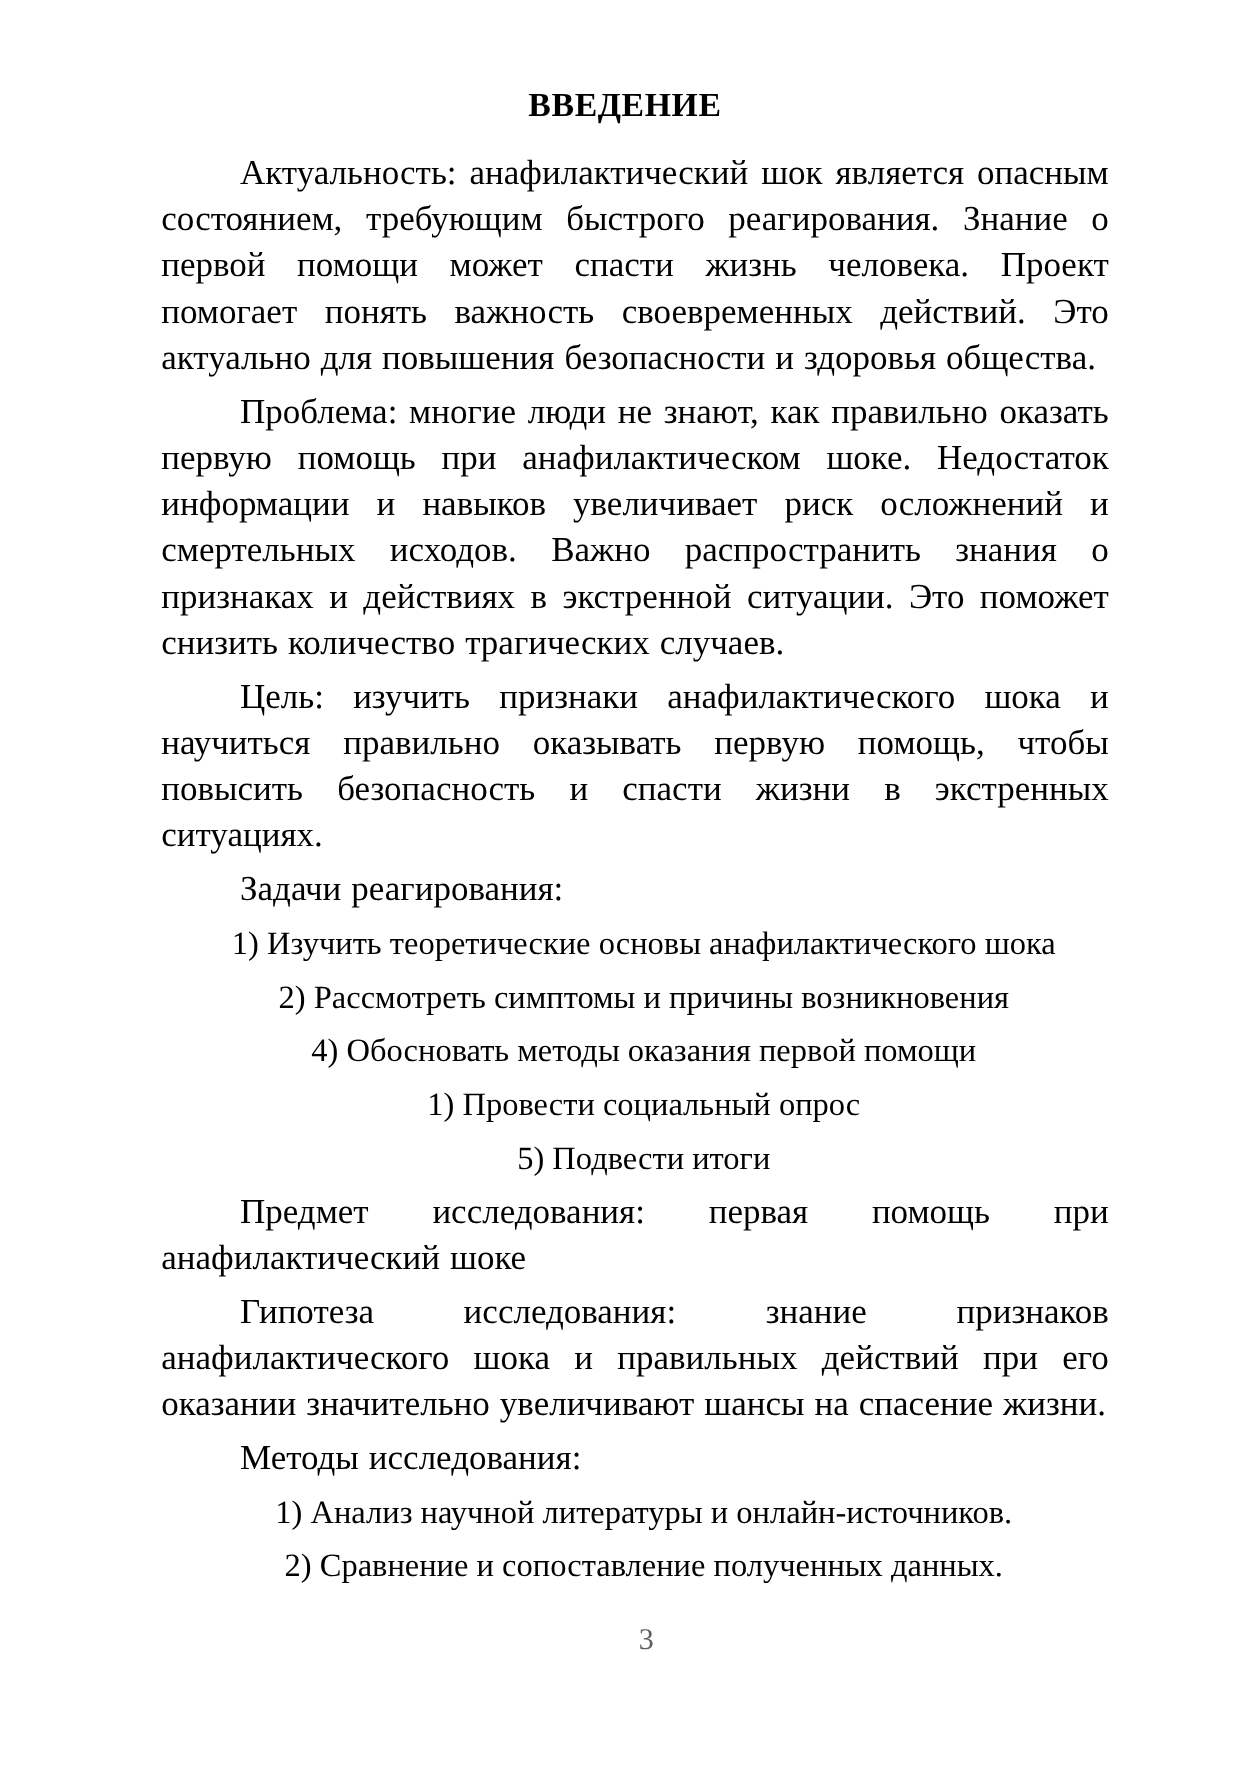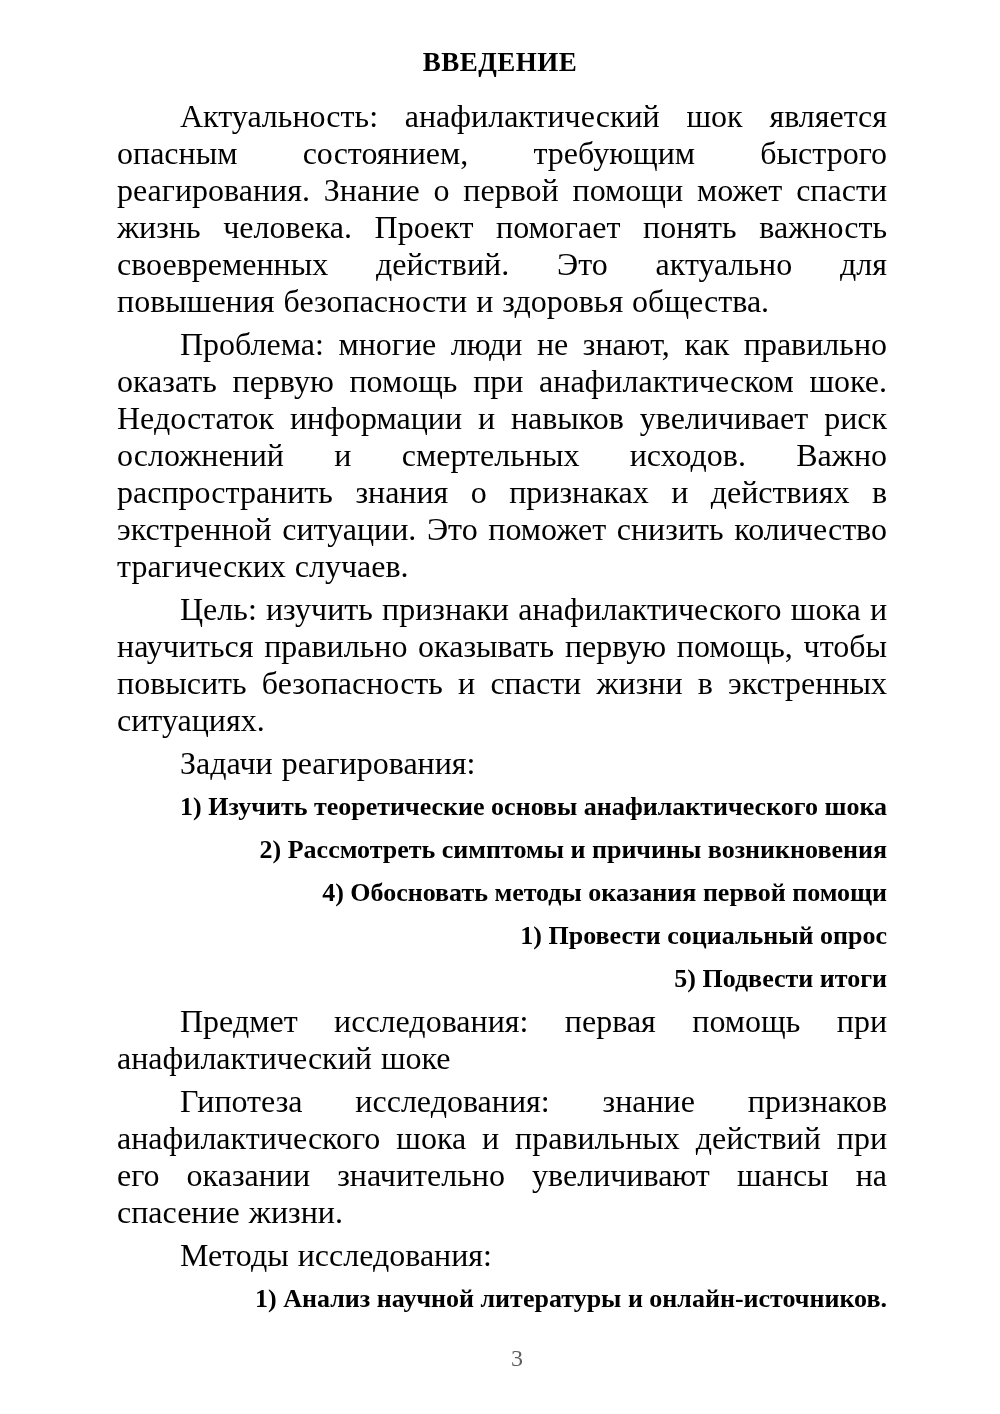--- a/index.html
+++ b/index.html
@@ -11,48 +11,47 @@
     width: 1000px;
     height: 1414px;
     overflow: hidden;
     font-family: "Liberation Serif", "DejaVu Serif", serif;
     color: #000000;
   }
   .page {
     box-sizing: border-box;
     width: 964px;
     height: 1414px;
-    padding: 42px 77px 0 113px;
+    padding: 64px 77px 0 113px;
     background: #ffffff;
     position: relative;
   }
   .doc-title {
     font-size: 27px;
     font-weight: bold;
     line-height: 40px;
     text-align: center;
     margin: 0 0 16px 0;
     letter-spacing: 0.5px;
   }
   .para {
-    font-size: 32px;
+    font-size: 28px;
     line-height: 37px;
-    margin: 0 0 6px 4px;
+    margin: 0 0 6px 16px;
     text-indent: 63px;
     text-align: justify;
     text-align-last: left;
     word-spacing: 1px;
   }
   .list-item {
     font-size: 26px;
     line-height: 37px;
     margin: 0 0 6px 30px;
     text-indent: 0;
-    text-align: right;
-    font-weight: bold;
+    text-align: center;
   }
   .page-number {
     margin-top: 26px;
     text-align: center;
     transform: translateX(17px);
     font-size: 24px;
     line-height: 30px;
     color: #5f5f5f;
   }
 </style>
@@ -83,16 +82,17 @@
 
 
   <p class="para">Предмет исследования: первая помощь при анафилактический шоке</p>
 
   <p class="para">Гипотеза исследования: знание признаков анафилактического шока и правильных действий при его оказании значительно увеличивают шансы на спасение жизни.</p>
 
   <p class="para">Методы исследования:</p>
 
   <p class="list-item">1) Анализ научной литературы и онлайн-источников.</p>
 
+  <p class="list-item">2) Сравнение и сопоставление полученных данных.</p>
 
   <div class="page-number">3</div>
 
 </div>
 
 </body></html>

